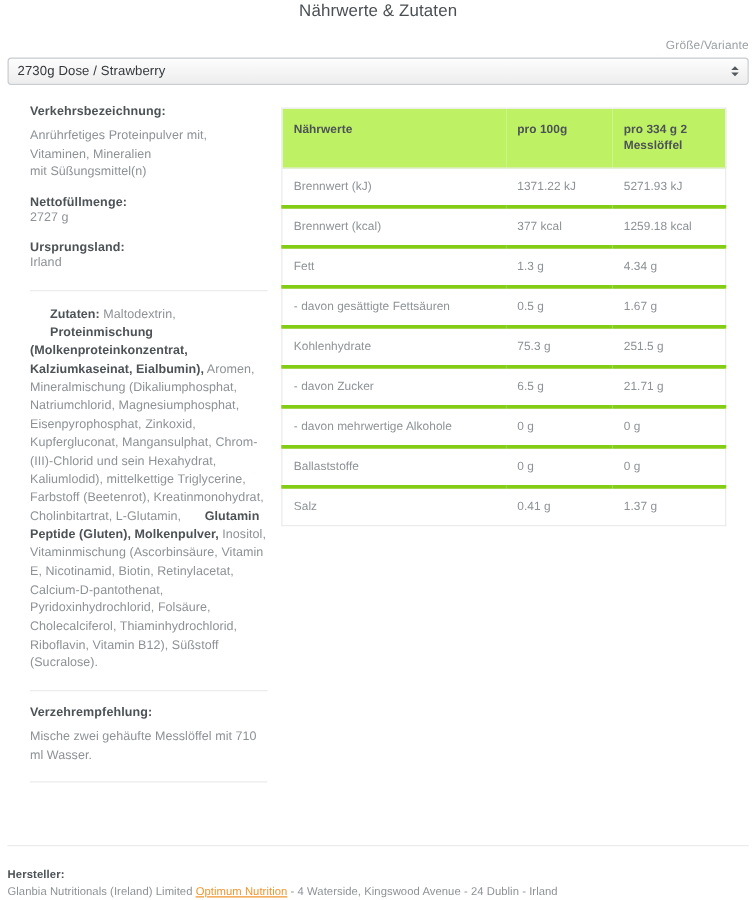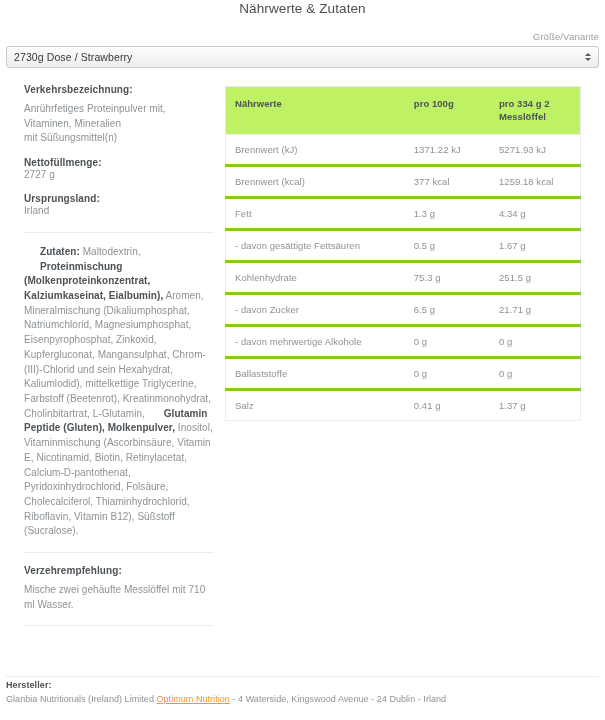--- a/index.html
+++ b/index.html
@@ -170,21 +170,21 @@
     right: 6px;
     top: 676px;
     border: 0;
     border-top: 1px solid #ececec;
     margin: 0;
   }
   .footer {
     position: absolute;
     left: 6px;
     right: 6px;
-    top: 680px;
+    top: 694px;
   }
   .footer-title {
     font-weight: bold;
     font-size: 9px;
     color: #4d5256;
     letter-spacing: 0.1px;
   }
   .footer-line {
     font-size: 9px;
     color: #8d9296;

